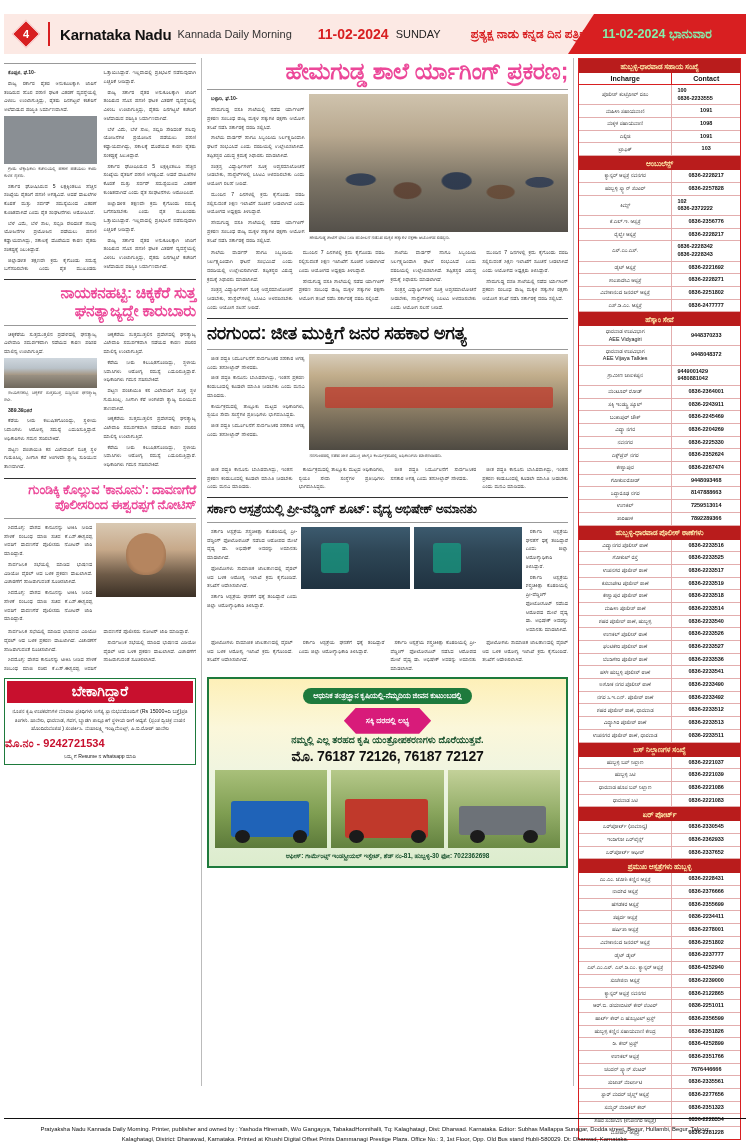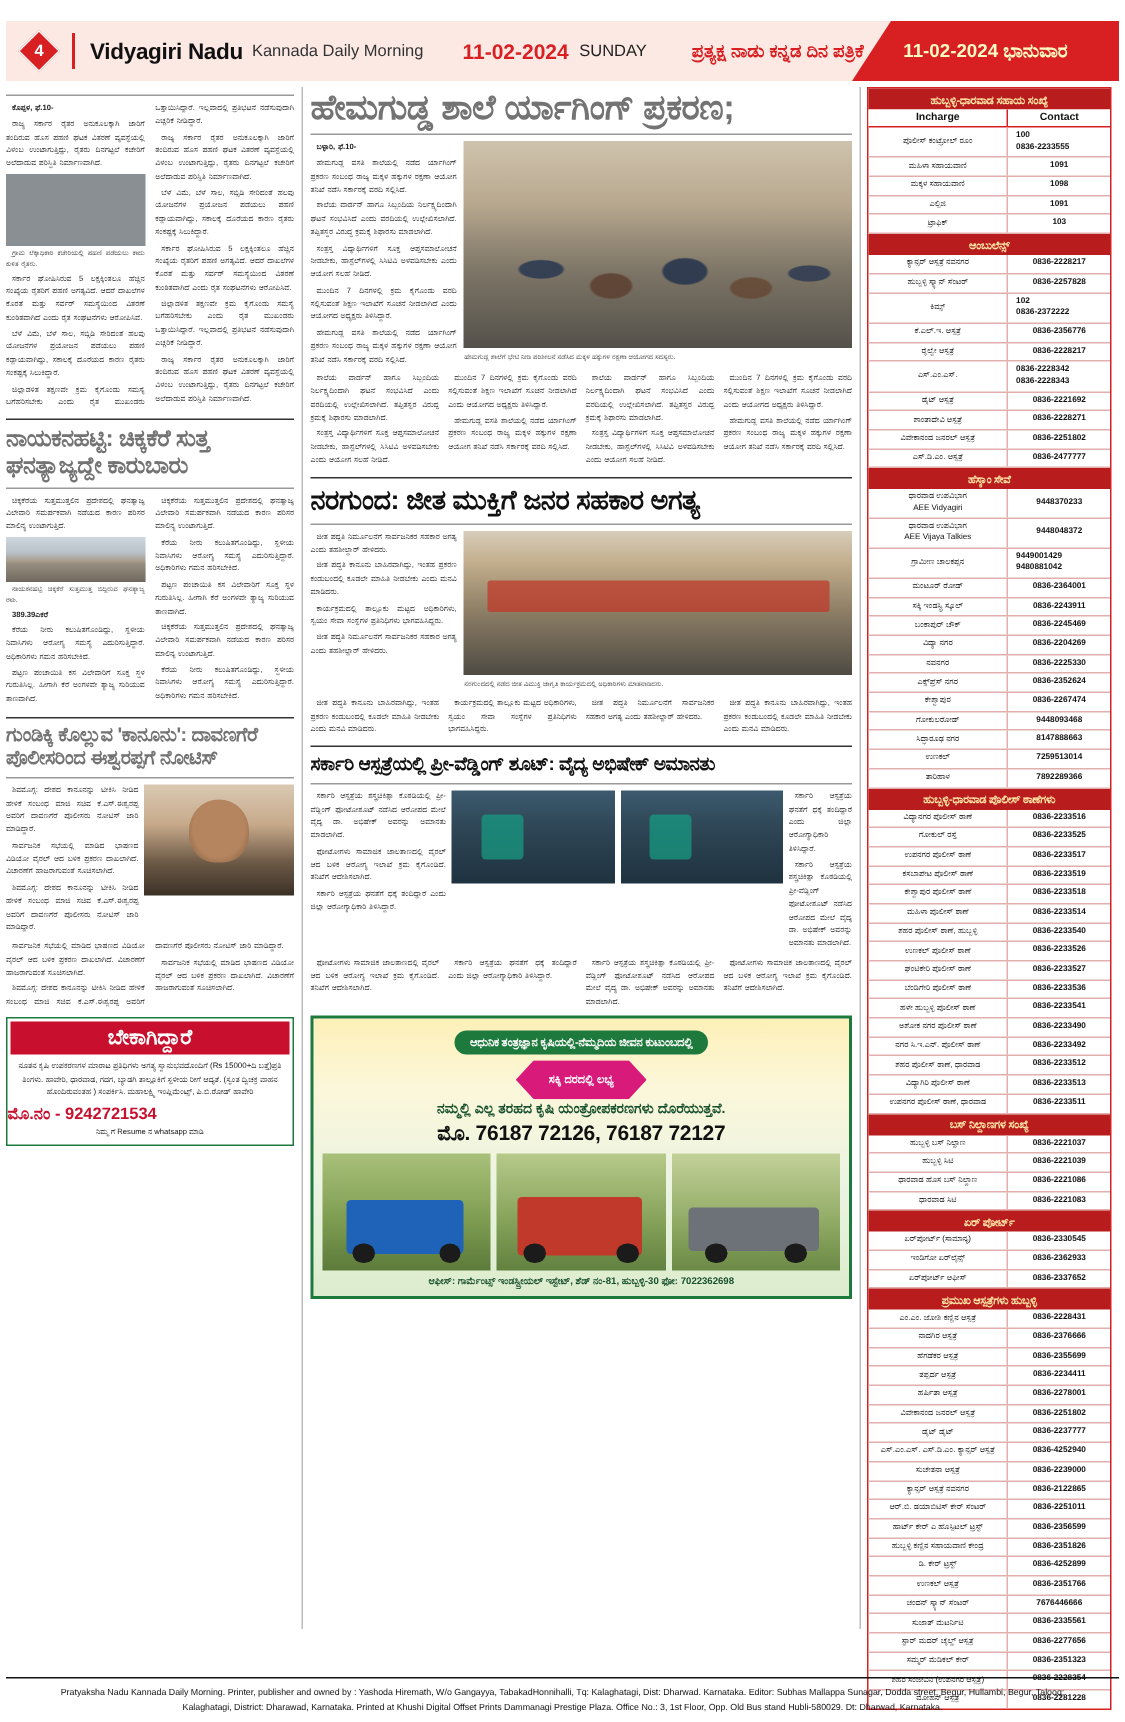--- a/index.html
+++ b/index.html
@@ -34,31 +34,31 @@
   .mh-sub { font-size: 11px; color:#333; margin-left:6px; }
   .mh-date { font-size: 14px; font-weight: bold; color:#d81f21; margin-left:26px; }
   .mh-day { font-size: 11px; color:#222; margin-left:7px; }
   .mh-kn { font-size: 12px; color:#d81f21; margin-left:30px; font-weight:bold; }
   .mh-red-tail {
     position:absolute; right:0; top:0; height:40px; width:178px;
     background:#d81f21;
     clip-path: polygon(26px 0, 100% 0, 100% 100%, 0 100%);
     display:flex; align-items:center; justify-content:center;
   }
-  .mh-red-tail span { color:#fef9c3; font-size:12.5px; font-weight:bold; }
+  .mh-red-tail span { color:#86efac; font-size:12.5px; font-weight:bold; }
 
   
   .content { display:flex; margin: 4px 4px 0 4px; height: 1028px; }
   .col-left  { width: 198px; padding-right:5px; border-right:1px solid #bbb; }
   .col-mid   { width: 372px; padding:0 5px; border-right:1px solid #bbb; }
   .col-right { width: 167px; padding-left:4px; }
 
   
   .hl-small { font-size: 9.3px; color:#111; font-weight:bold; line-height:1.5; letter-spacing:-0.1px; }
-  .hl-red { color:#737373; font-weight:bold; line-height:1.15; letter-spacing:-0.3px; }
+  .hl-red { color:#ec4899; font-weight:bold; line-height:1.15; letter-spacing:-0.3px;text-align:right; }
   .hl-xl { font-size: 23px; }
   .hl-lg { font-size: 15.5px; }
   .hl-md { font-size: 13px; }
   .hl-black { color:#111; font-weight:bold; line-height:1.18; letter-spacing:-0.3px; }
   .rule-top { border-top:1.6px solid #333; margin:6px 0 4px 0; }
   .rule-thin { border-top:1px solid #999; margin:5px 0 4px 0; }
 
   
   .cols2 { column-count:2; column-gap:7px; }
   .cols4 { column-count:4; column-gap:6px; }
@@ -194,21 +194,21 @@
 
 <div class="page">
 
   <div class="masthead">
     <div class="mh-diamond-wrap">
       <div class="mh-diamond">
           <span>4</span>
         </div>
     </div>
     <div class="mh-rule"></div>
-    <div class="mh-title">Vidyagiri Nadu</div>
+    <div class="mh-title">Karnataka Nadu</div>
     <div class="mh-sub">Kannada Daily Morning</div>
     <div class="mh-date">11-02-2024</div>
     <div class="mh-day">SUNDAY</div>
     <div class="mh-kn">ಪ್ರತ್ಯಕ್ಷ ನಾಡು ಕನ್ನಡ ದಿನ ಪತ್ರಿಕೆ</div>
     <div class="mh-red-tail">
       <span>11-02-2024 ಭಾನುವಾರ</span>
     </div>
   </div>
 
   <div class="content">

